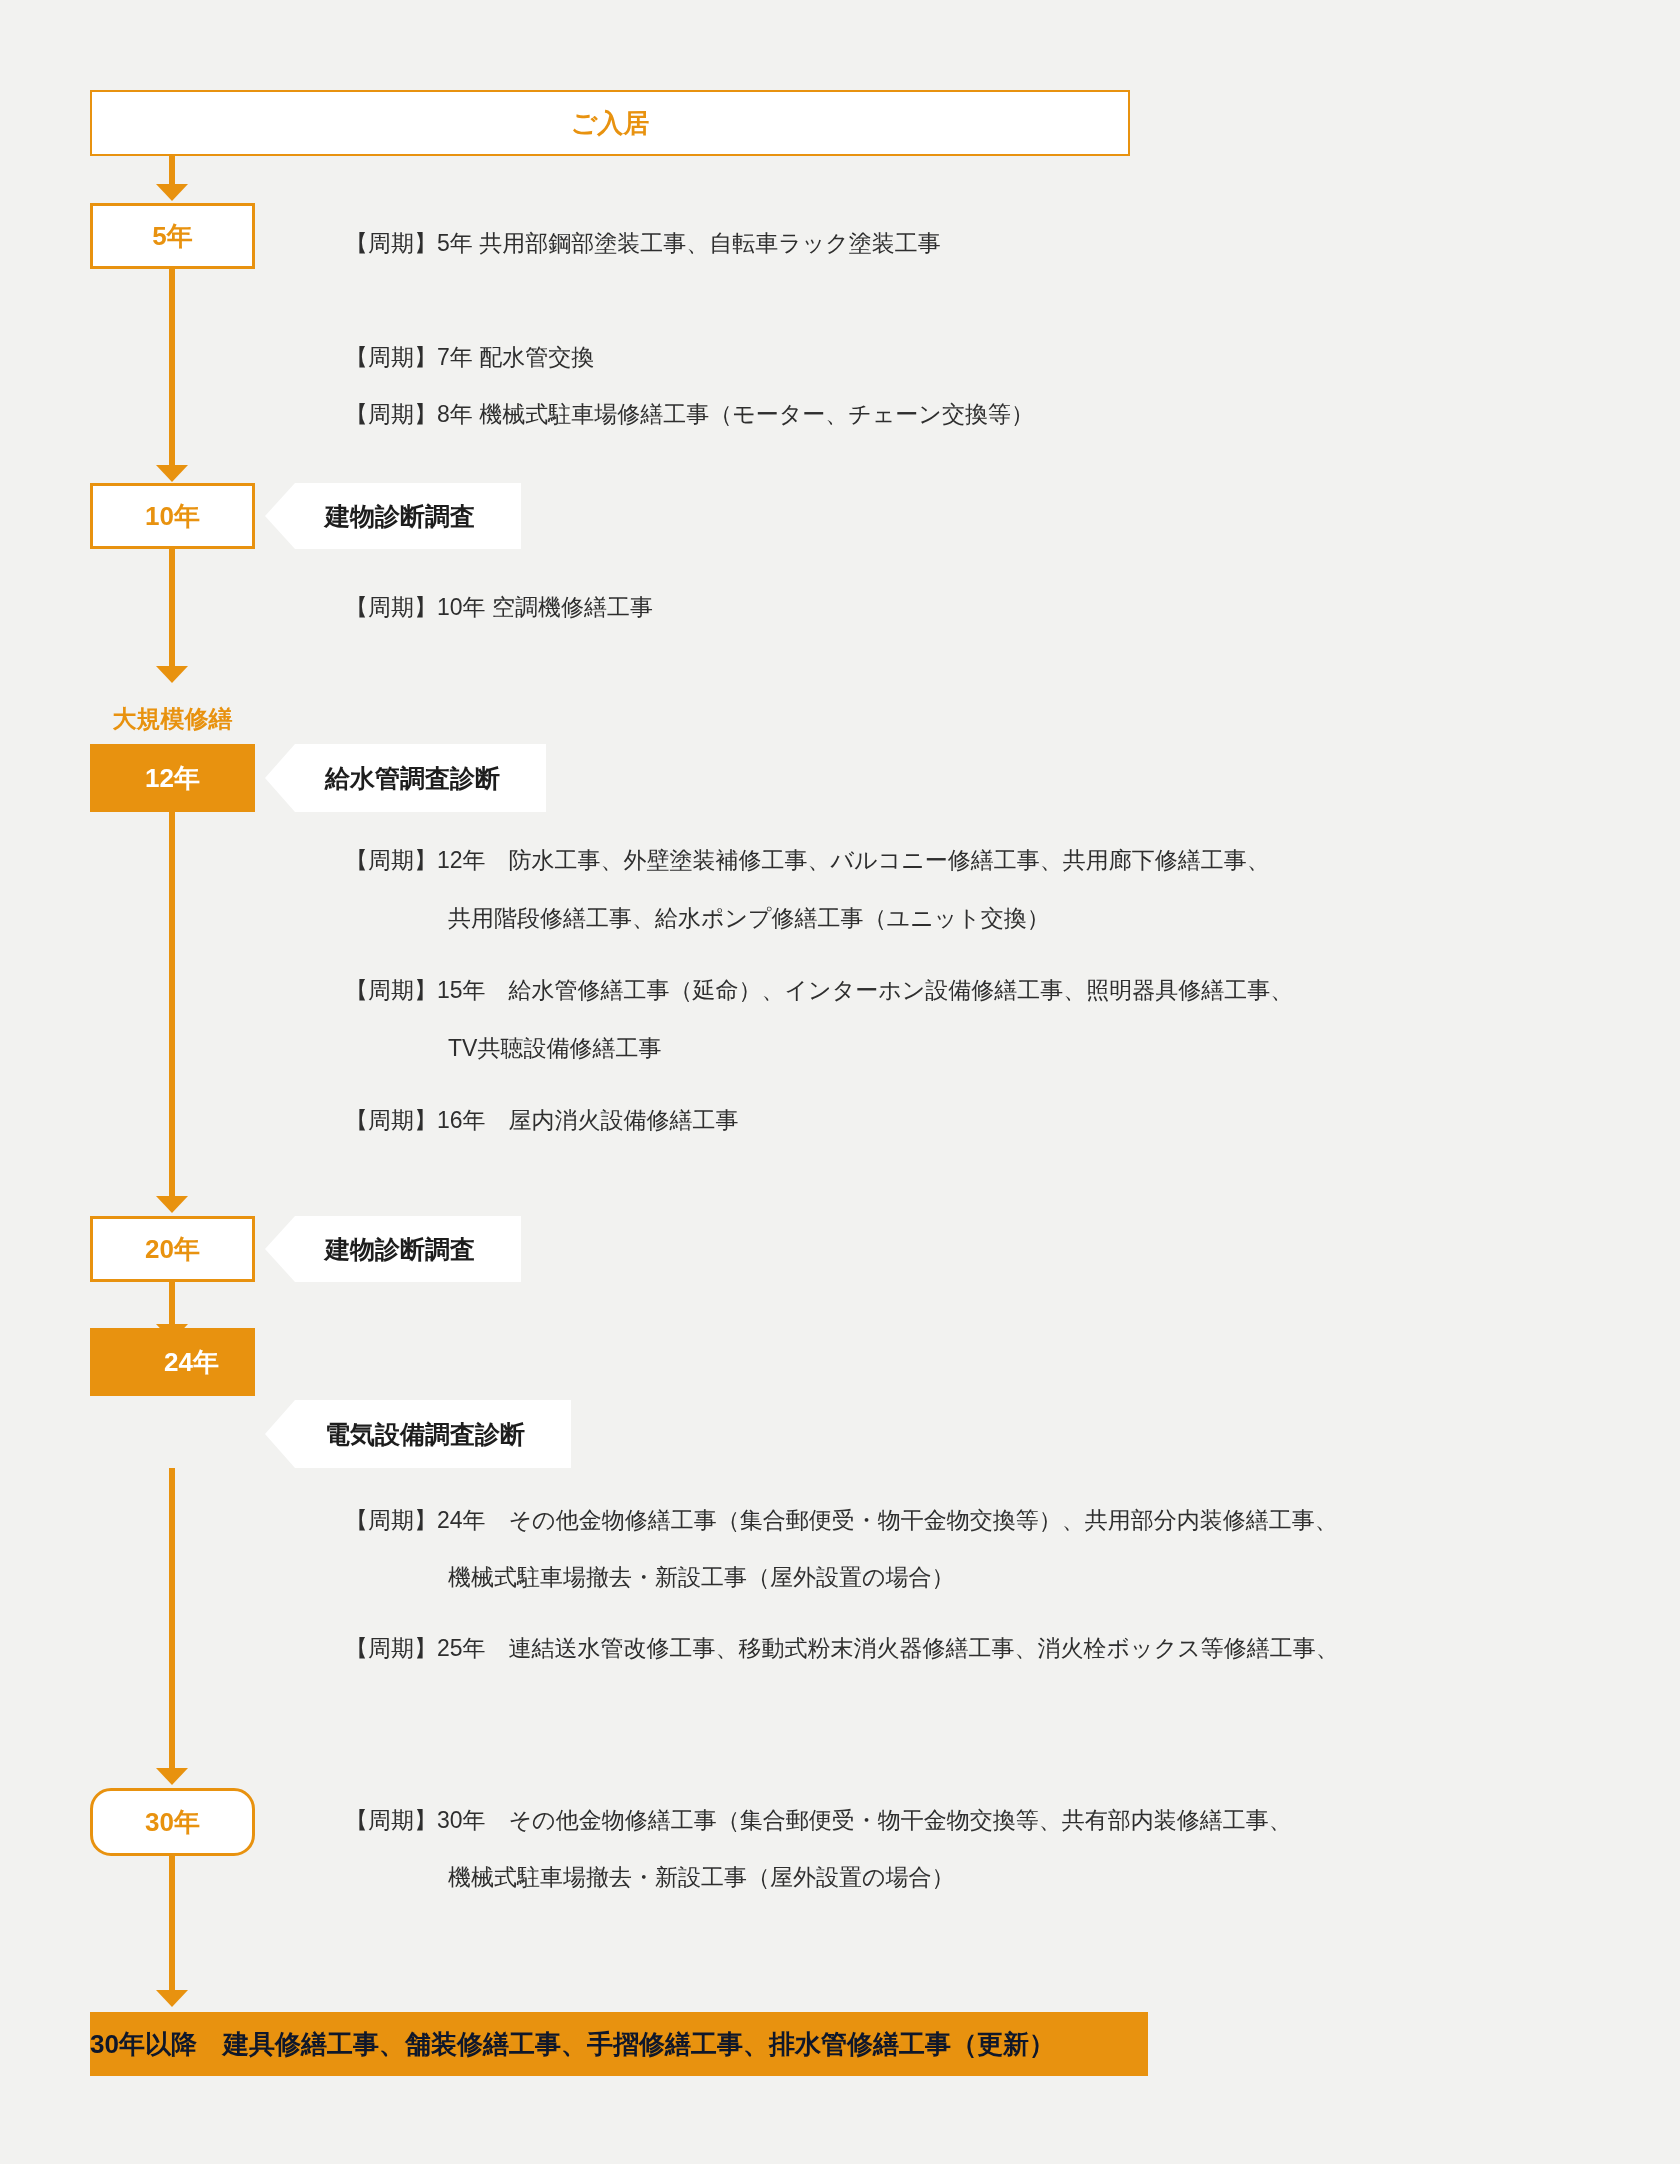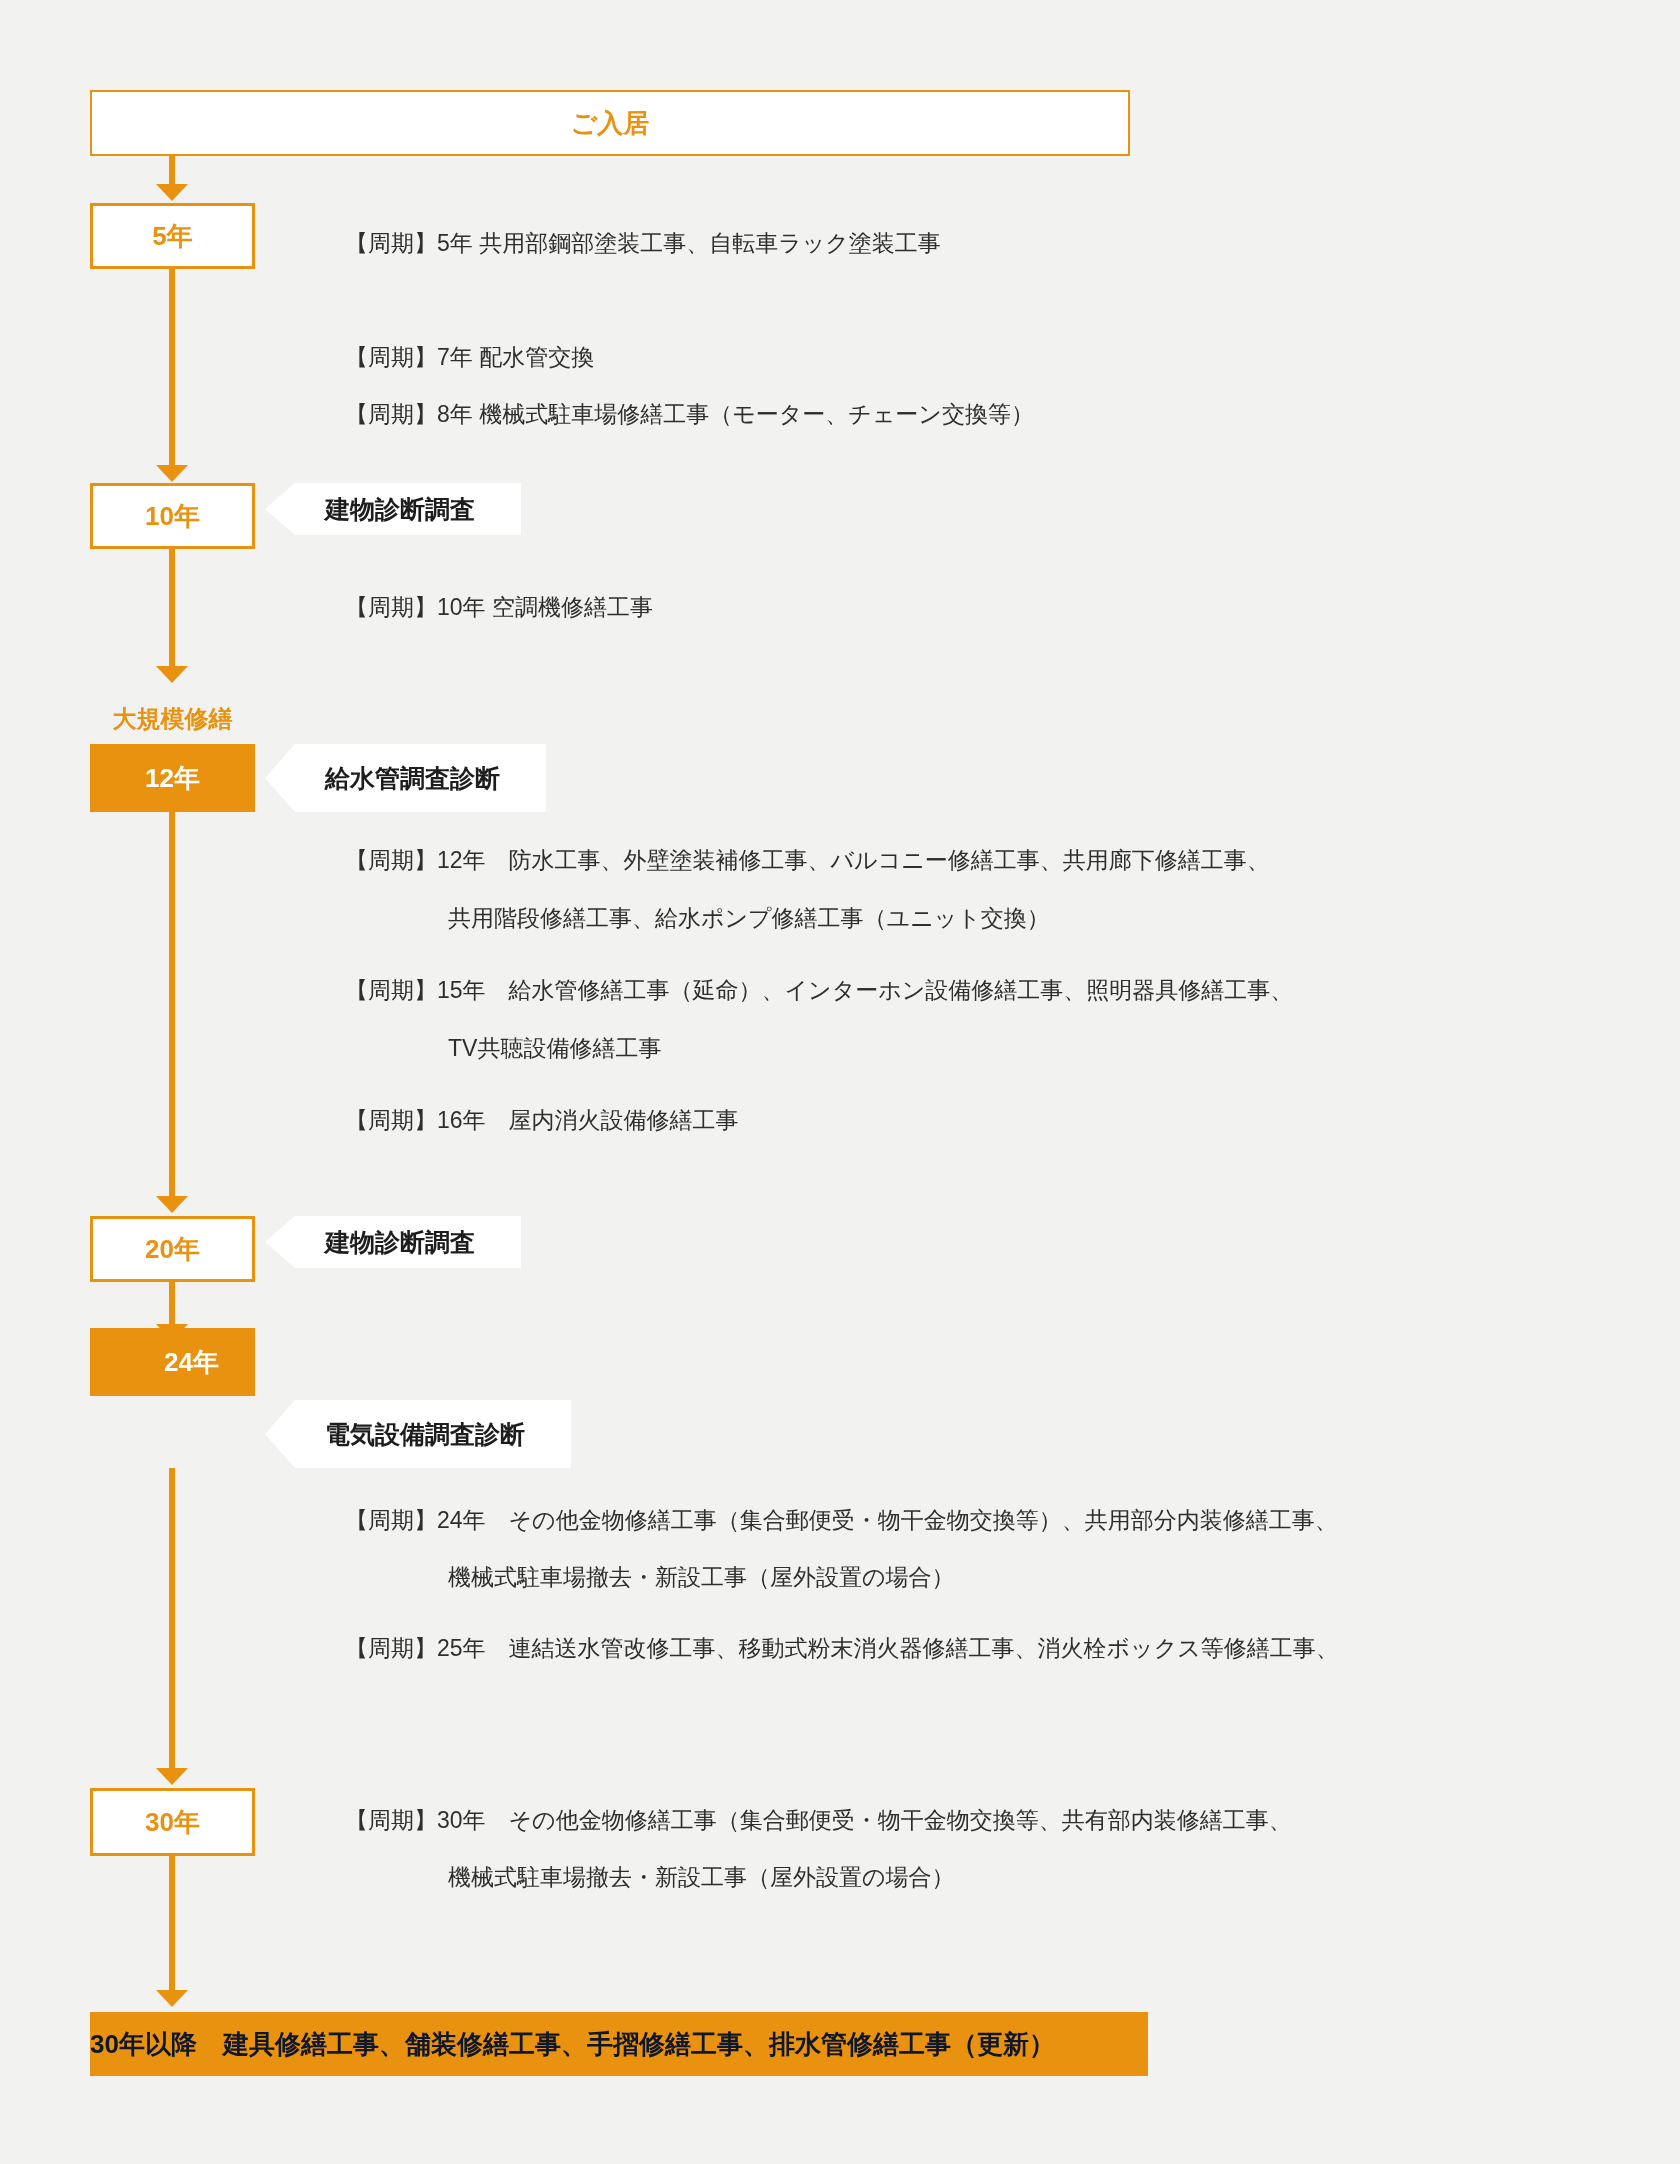--- a/index.html
+++ b/index.html
@@ -29,21 +29,21 @@
   .ahead{
     position:absolute;left:156px;width:0;height:0;
     border-left:16px solid transparent;border-right:16px solid transparent;
     border-top:17px solid #E8920F;
   }
   .tag{
     position:absolute;left:90px;width:165px;text-align:center;
     font-size:24px;font-weight:bold;color:#E8920F;white-space:nowrap;
   }
   .callout{
-    position:absolute;left:265px;height:52px;background:#FFFFFF;
+    position:absolute;left:265px;height:66px;background:#FFFFFF;
     display:inline-flex;align-items:center;
     padding:0 46px 0 60px;
     font-size:25px;font-weight:bold;color:#1D1D1D;white-space:nowrap;
     clip-path:polygon(0 50%, 30px 0, 100% 0, 100% 100%, 30px 100%);
   }
   .callout.tall{height:68px;}
   .row{
     position:absolute;left:345px;
     font-size:23px;line-height:34px;color:#2E2E2E;white-space:nowrap;
   }
@@ -121,21 +121,21 @@
   <div class="callout tall" style="top:1400px;">
     <span>電気設備調査診断</span>
   </div>
   <div class="row" style="top:1503px;">【周期】24年　その他金物修繕工事（集合郵便受・物干金物交換等）、共用部分内装修繕工事、</div>
   <div class="row cont" style="top:1560px;">機械式駐車場撤去・新設工事（屋外設置の場合）</div>
   <div class="row" style="top:1631px;">【周期】25年　連結送水管改修工事、移動式粉末消火器修繕工事、消火栓ボックス等修繕工事、</div>
 
   <div class="vline" style="top:1468px;height:300px;"></div>
   <div class="ahead" style="top:1768px;"></div>
 
-  <div class="node" style="top:1788px;height:68px;">
+  <div class="node" style="top:1788px;height:68px;border-radius:21px;">
     <span>30年</span>
   </div>
   <div class="row" style="top:1803px;">【周期】30年　その他金物修繕工事（集合郵便受・物干金物交換等、共有部内装修繕工事、</div>
   <div class="row cont" style="top:1860px;">機械式駐車場撤去・新設工事（屋外設置の場合）</div>
 
   <div class="vline" style="top:1856px;height:134px;"></div>
   <div class="ahead" style="top:1990px;"></div>
 
   <div class="endbar">
     <span>30年以降　建具修繕工事、舗装修繕工事、手摺修繕工事、排水管修繕工事（更新）</span>

